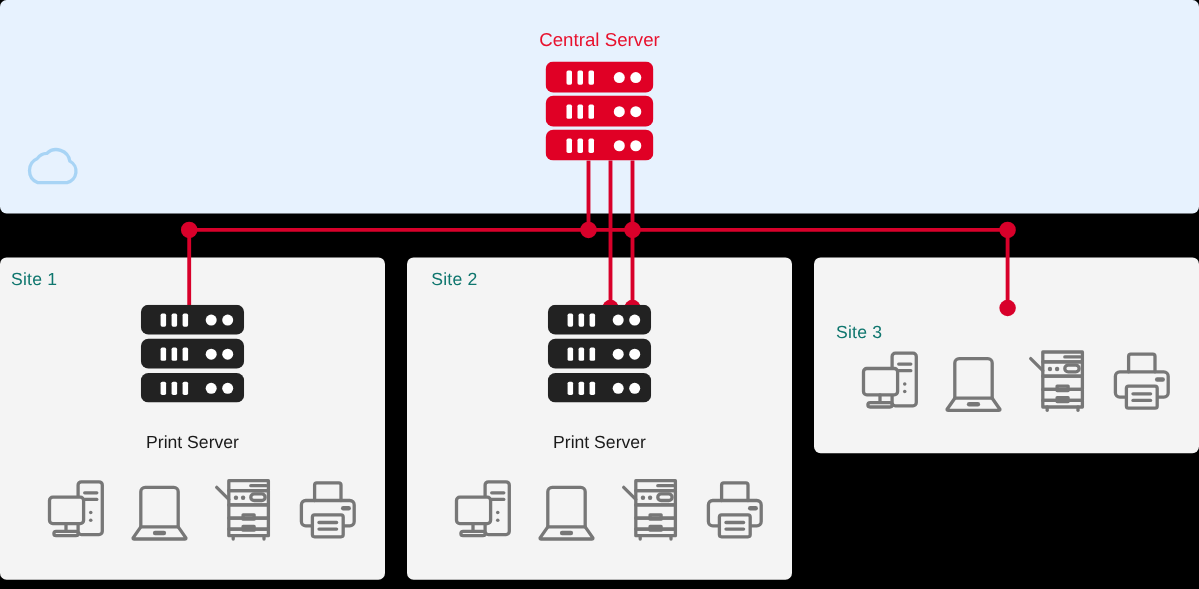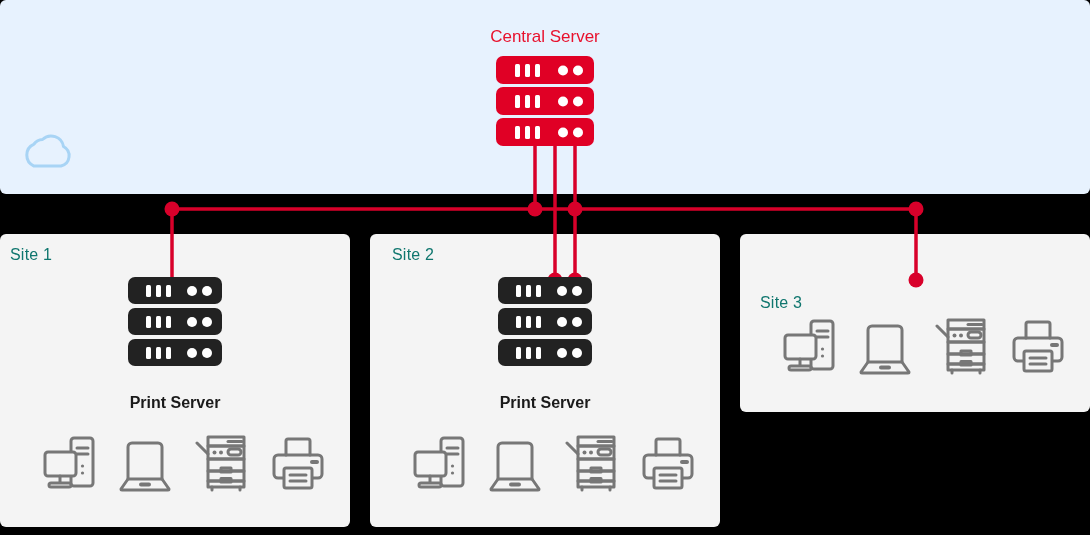--- a/index.html
+++ b/index.html
@@ -54,21 +54,20 @@
     color: #E8112D;
     white-space: nowrap;
   }
   .server-caption {
     position: absolute;
     font-size: 16px;
     color: #1A1A1A;
     text-align: center;
     width: 200px;
     white-space: nowrap;
-    font-weight: bold;
   }
   #site-1-caption { left: 75px;  top: 394px; }
   #site-2-caption { left: 445px; top: 394px; }
 
   .rack {
     position: absolute;
   }
   #central-rack { left: 496px; top: 56px; }
   #site-1-rack  { left: 128px; top: 277px; }
   #site-2-rack  { left: 498px; top: 277px; }

